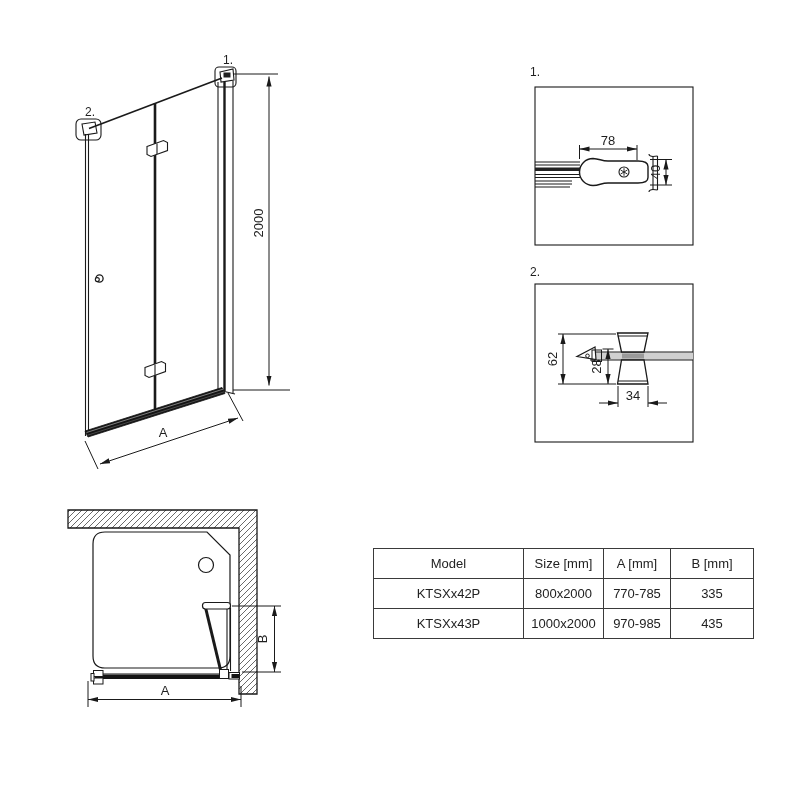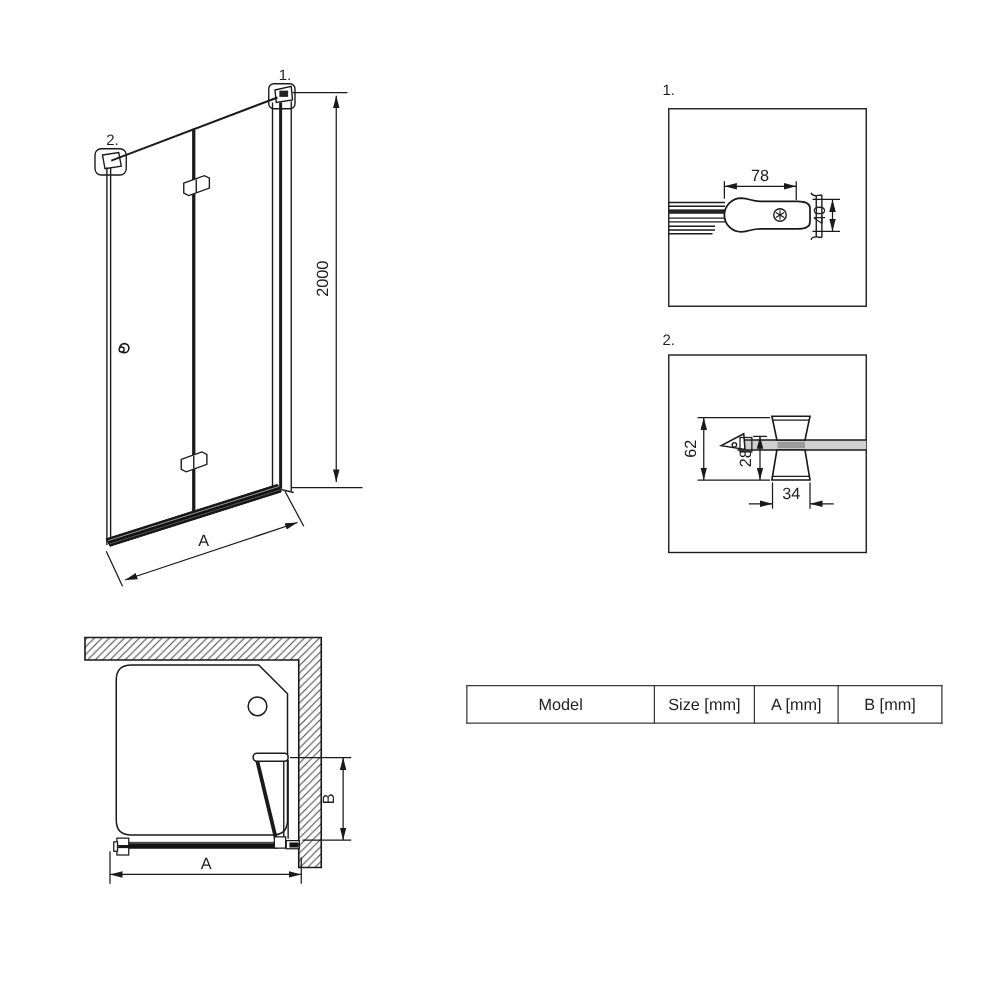--- a/index.html
+++ b/index.html
@@ -283,16 +283,28 @@
         <col class="c-a">
         <col class="c-b">
     </colgroup>
     <tbody>
       <tr>
         <th>Model</th>
         <th>Size [mm]</th>
         <th>A [mm]</th>
         <th>B [mm]</th>
       </tr>
+      <tr>
+        <td>KTSXx42P</td>
+        <td>800x2000</td>
+        <td>770-785</td>
+        <td>335</td>
+      </tr>
+      <tr>
+        <td>KTSXx43P</td>
+        <td>1000x2000</td>
+        <td>970-985</td>
+        <td>435</td>
+      </tr>
     </tbody>
   </table>
 
 </div>
 
 </body></html>

